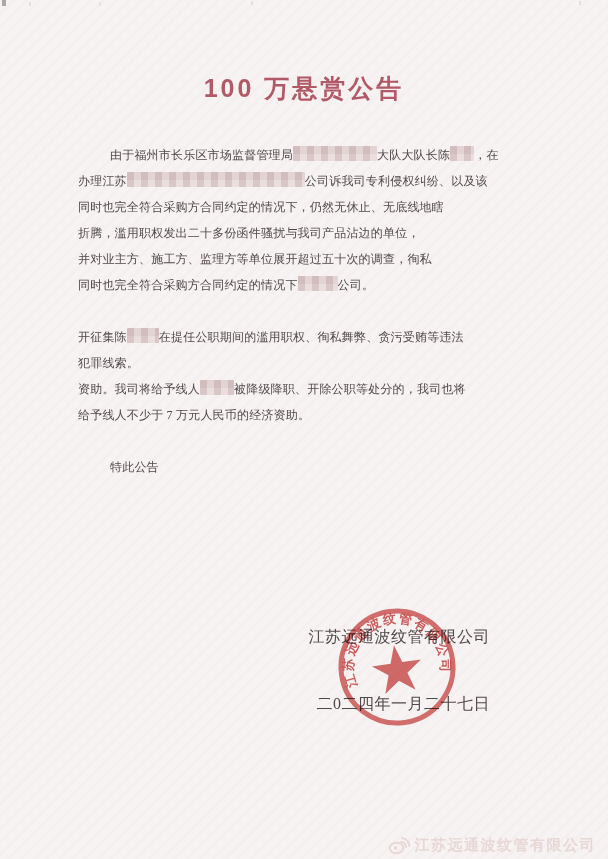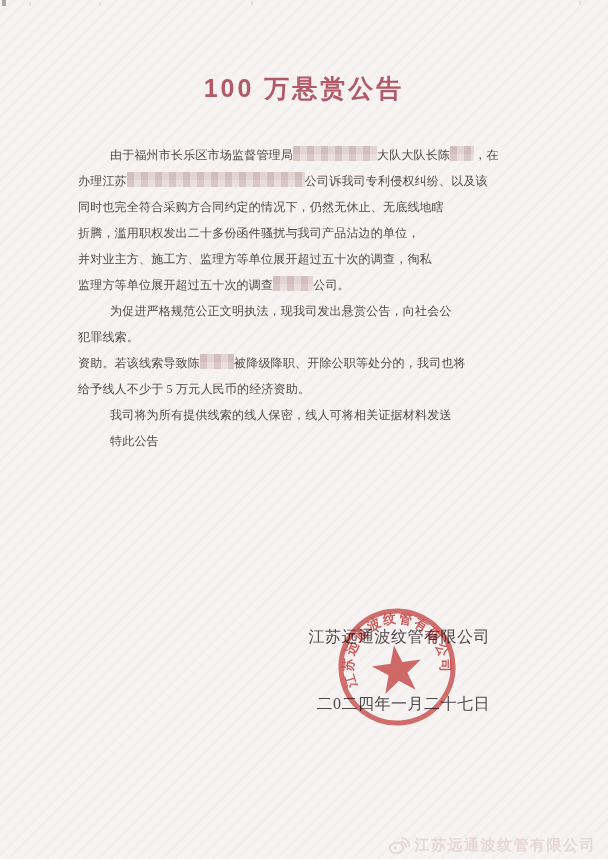--- a/index.html
+++ b/index.html
@@ -63,26 +63,27 @@
   <div class="edge-artifacts"></div>
 
   <h1 class="doc-title">100 万悬赏公告</h1>
 
   <div class="body-block" id="body-block">
       <div class="line"><span class="gap" style="width: 32px;"></span><span class="txt">由于福州市长乐区市场监督管理局</span><span class="redact" style="width: 84px;"></span><span class="txt">大队大队长陈</span><span class="redact" style="width: 24px;"></span><span class="txt">，在</span></div>
       <div class="line"><span class="txt">办理江苏</span><span class="redact" style="width: 178px;"></span><span class="txt">公司诉我司专利侵权纠纷、以及该</span></div>
       <div class="line"><span class="txt">同时也完全符合采购方合同约定的情况下，仍然无休止、无底线地瞎</span></div>
       <div class="line"><span class="txt">折腾，滥用职权发出二十多份函件骚扰与我司产品沾边的单位，</span></div>
       <div class="line"><span class="txt">并对业主方、施工方、监理方等单位展开超过五十次的调查，徇私</span></div>
-      <div class="line"><span class="txt">监理方等单位展开超过五十次的调查</span><span class="redact" style="width: 40px;"></span><span class="txt">公司。</span></div>
-      <div class="line"><span class="gap" style="width: 32px;"></span><span class="txt">为促进严格规范公正文明执法，现我司发出悬赏公告，向社会公</span></div>
+      <div class="line"><span class="txt">同时也完全符合采购方合同约定的情况下</span><span class="redact" style="width: 40px;"></span><span class="txt">公司。</span></div>
+      <div class="line"><span class="gap" style="width: 32px;"></span></div>
+      <div class="line"><span class="txt">开征集陈</span><span class="redact" style="width: 32px;"></span><span class="txt">在提任公职期间的滥用职权、徇私舞弊、贪污受贿等违法</span></div>
       <div class="line"><span class="txt">犯罪线索。</span></div>
-      <div class="line"><span class="txt">资助。若该线索导致陈</span><span class="redact" style="width: 34px;"></span><span class="txt">被降级降职、开除公职等处分的，我司也将</span></div>
-      <div class="line"><span class="txt">给予线人不少于 5 万元人民币的经济资助。</span></div>
-      <div class="line"><span class="gap" style="width: 32px;"></span><span class="txt">我司将为所有提供线索的线人保密，线人可将相关证据材料发送</span></div>
+      <div class="line"><span class="txt">资助。我司将给予线人</span><span class="redact" style="width: 34px;"></span><span class="txt">被降级降职、开除公职等处分的，我司也将</span></div>
+      <div class="line"><span class="txt">给予线人不少于 7 万元人民币的经济资助。</span></div>
+      <div class="line"><span class="gap" style="width: 32px;"></span></div>
       <div class="line closing-row"><span class="gap" style="width: 32px;"></span><span class="txt">特此公告</span></div>
     </div>
 
   <div class="sign-block">
     <div class="company">江苏远通波纹管有限公司</div>
     <div class="date">二0二四年一月二十七日</div>
   </div>
 
   <svg class="seal" viewBox="0 0 124 124" xmlns="http://www.w3.org/2000/svg">
     <circle cx="62" cy="62" r="56" fill="none" stroke="rgba(200,60,58,0.82)" stroke-width="5"></circle>

